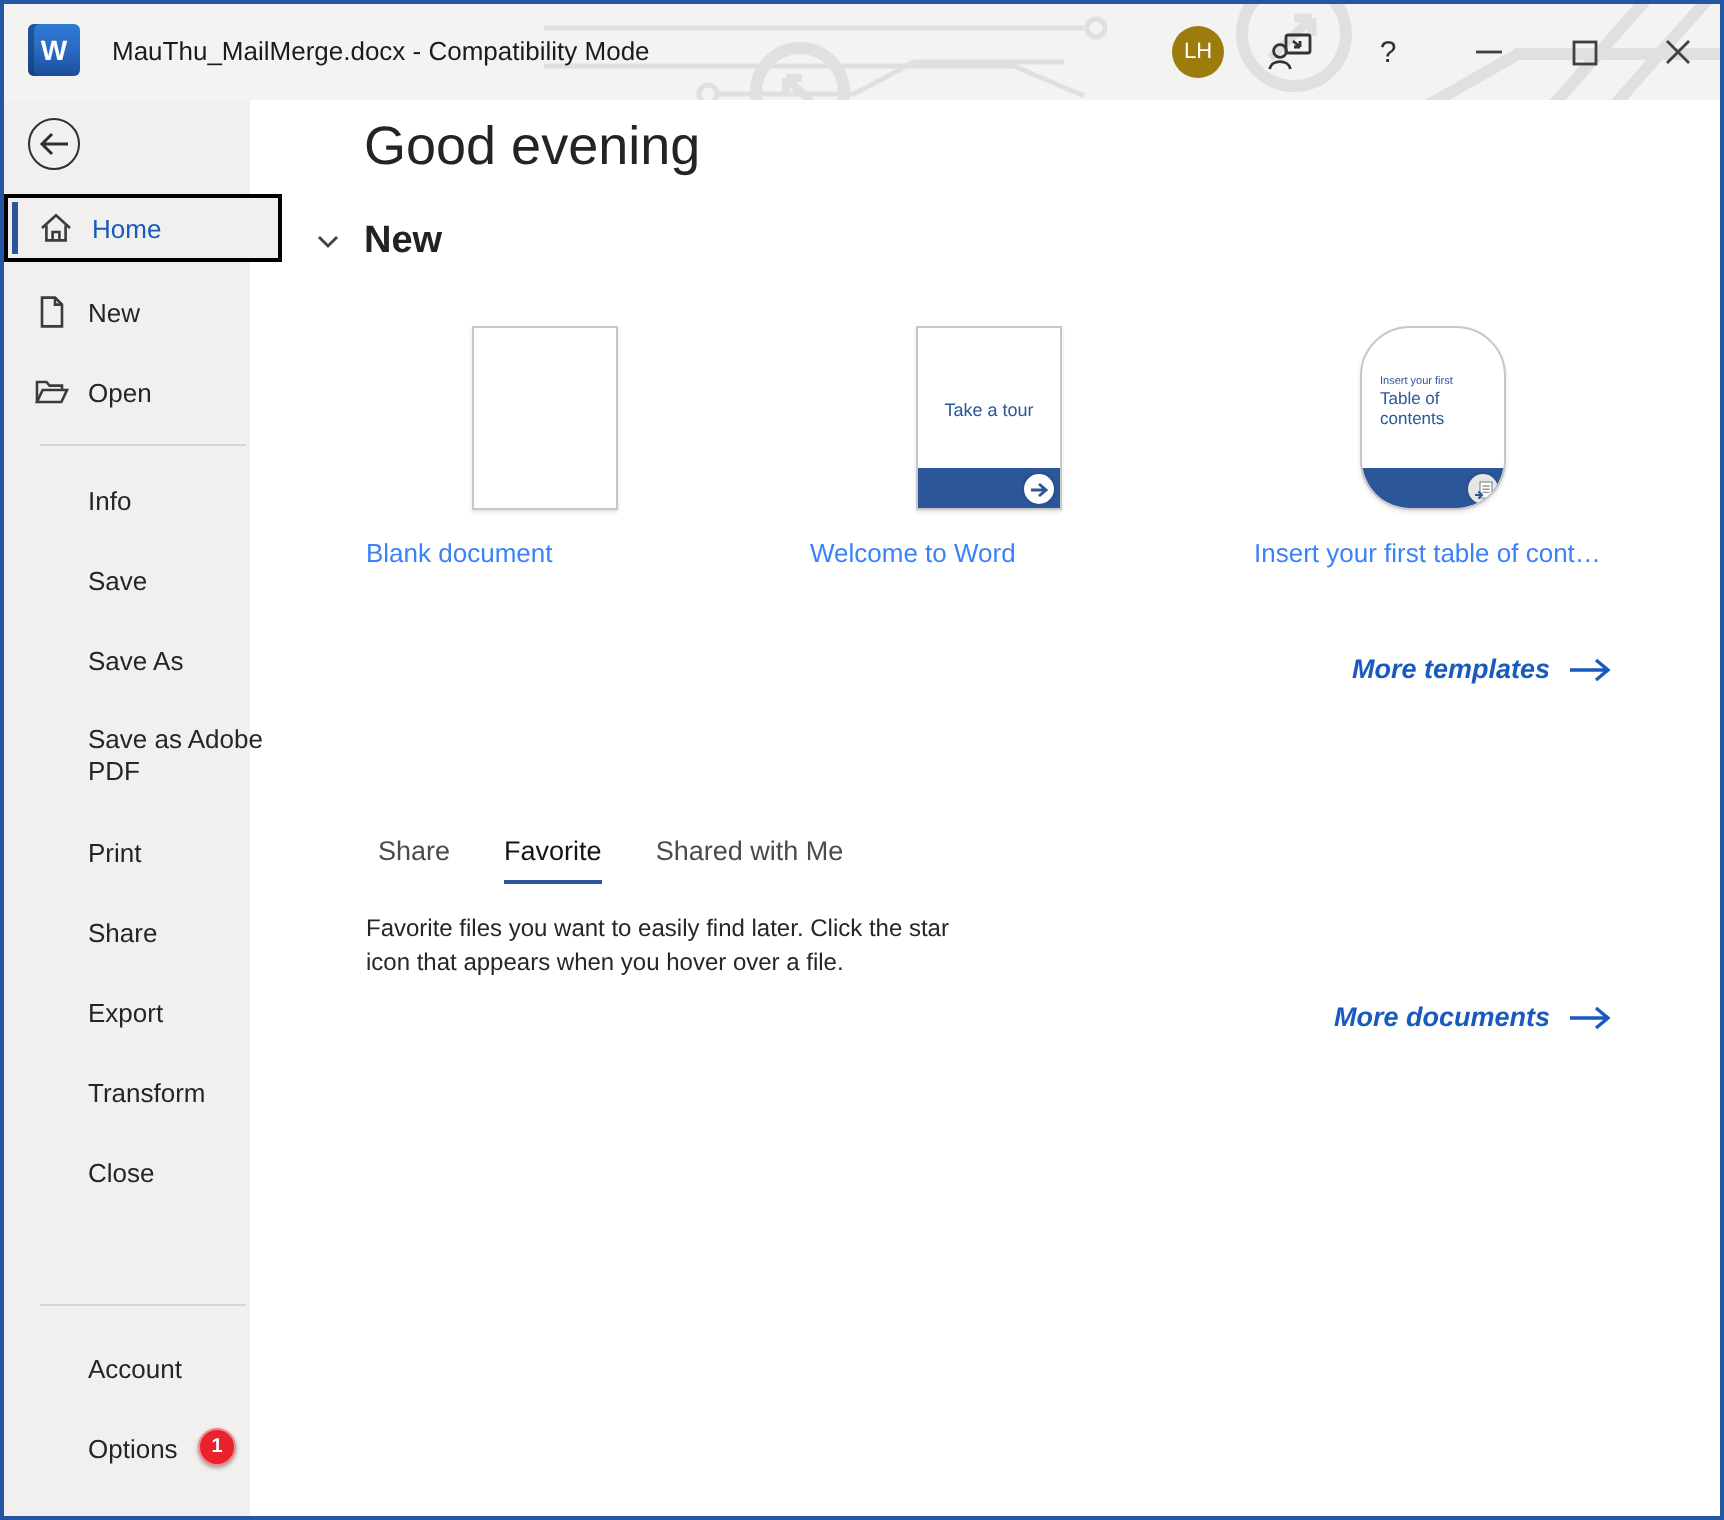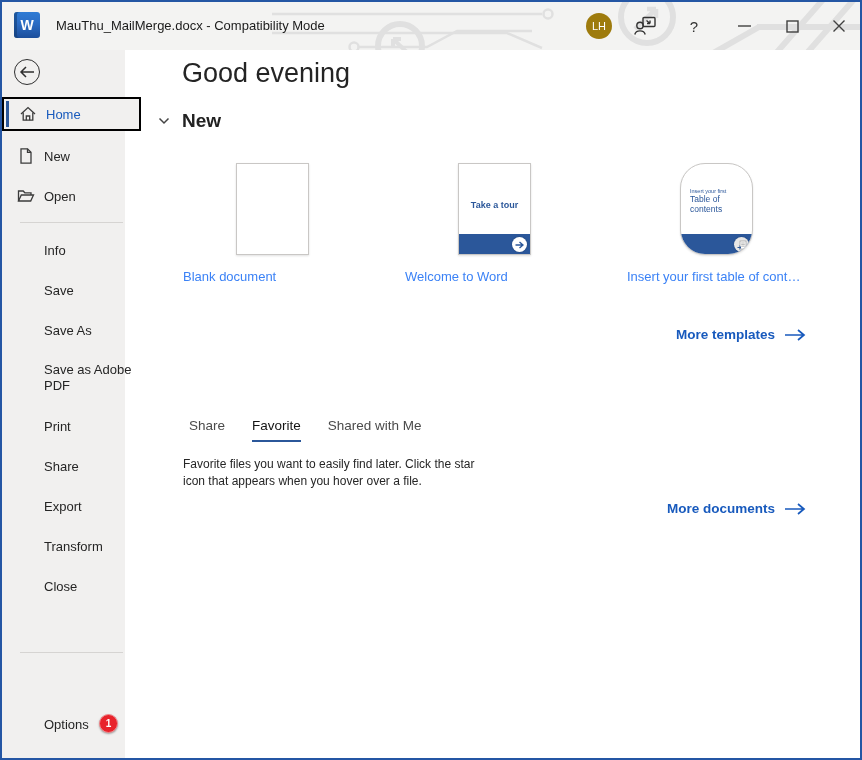--- a/index.html
+++ b/index.html
@@ -55,29 +55,29 @@
   .sect-head .chev{width:12px;height:12px;margin-right:12px;}
   .sect-head .sect-lbl{font-size:19px;font-weight:600;color:#222;}
   .card{
     position:absolute;top:113px;width:73px;height:92px;background:#fff;border:1px solid #c9c7c5;
     box-shadow:0 1px 2px rgba(0,0,0,.12);overflow:hidden;
   }
   .card-0{left:95px;} .card-1{left:317px;} .card-2{left:539px;border-radius:25px;}
   .card-label{position:absolute;top:219px;width:180px;font-size:13px;color:#3b82f6;white-space:nowrap;overflow:hidden;}
   .cl-0{left:42px;} .cl-1{left:264px;} .cl-2{left:486px;}
   .banner{position:absolute;left:0;right:0;bottom:0;height:20px;background:#2b579a;}
-  .tour-text{position:absolute;left:0;right:0;top:36px;text-align:center;color:#2b579a;font-size:9px;font-weight:bold;}
+  .tour-text{position:absolute;left:0;right:0;top:36px;text-align:center;color:#2b579a;font-size:9px;}
   .banner-circle{
     position:absolute;right:3px;bottom:2px;width:15px;height:15px;border-radius:50%;background:#fff;
     display:flex;align-items:center;justify-content:center;box-shadow:0 0 2px rgba(0,0,0,.25);
   }
   .banner-circle.gray{background:#e6e6e6;}
   .toc-small{position:absolute;left:9px;top:24px;font-size:5.5px;color:#2b579a;}
   .toc-title{position:absolute;left:9px;top:31px;width:50px;font-size:8.5px;line-height:9.5px;color:#2b579a;}
-  .link-row{position:absolute;display:flex;align-items:center;gap:9px;}
+  .link-row{position:absolute;display:flex;align-items:center;gap:9px;font-style:italic;}
   .link-row .link-lbl{font-size:13.5px;font-weight:600;color:#185abd;white-space:nowrap;}
   .more-templates{top:277px;right:54px;}
   .more-documents{top:451px;right:54px;}
   .searchbox{
     position:absolute;left:42px;top:307px;width:468px;height:28px;border:1px solid #7a7a7a;border-radius:14px;
     background:#fff;display:flex;align-items:center;
   }
   .searchbox .mag{margin-left:21px;flex:0 0 18px;}
   .searchbox input{
     flex:1;border:none;outline:none;background:transparent;font-family:"Liberation Sans",sans-serif;
@@ -195,20 +195,23 @@
       </div>
     <div class="nav-item no-icon" style="top:476px">
         <span class="lbl">Transform</span>
       </div>
     <div class="nav-item no-icon" style="top:516px">
         <span class="lbl">Close</span>
       </div>
 
     <div class="sb-divider" style="top:602px"></div>
 
+    <div class="nav-item no-icon" style="top:614px">
+        <span class="lbl">Account</span>
+      </div>
     <div class="nav-item no-icon" style="top:654px">
         <span class="lbl">Options</span>
       </div>
     <div class="badge">1</div>
   </div>
 
   <div class="main">
     <div class="greeting">Good evening</div>
 
     <div class="sect-head">

